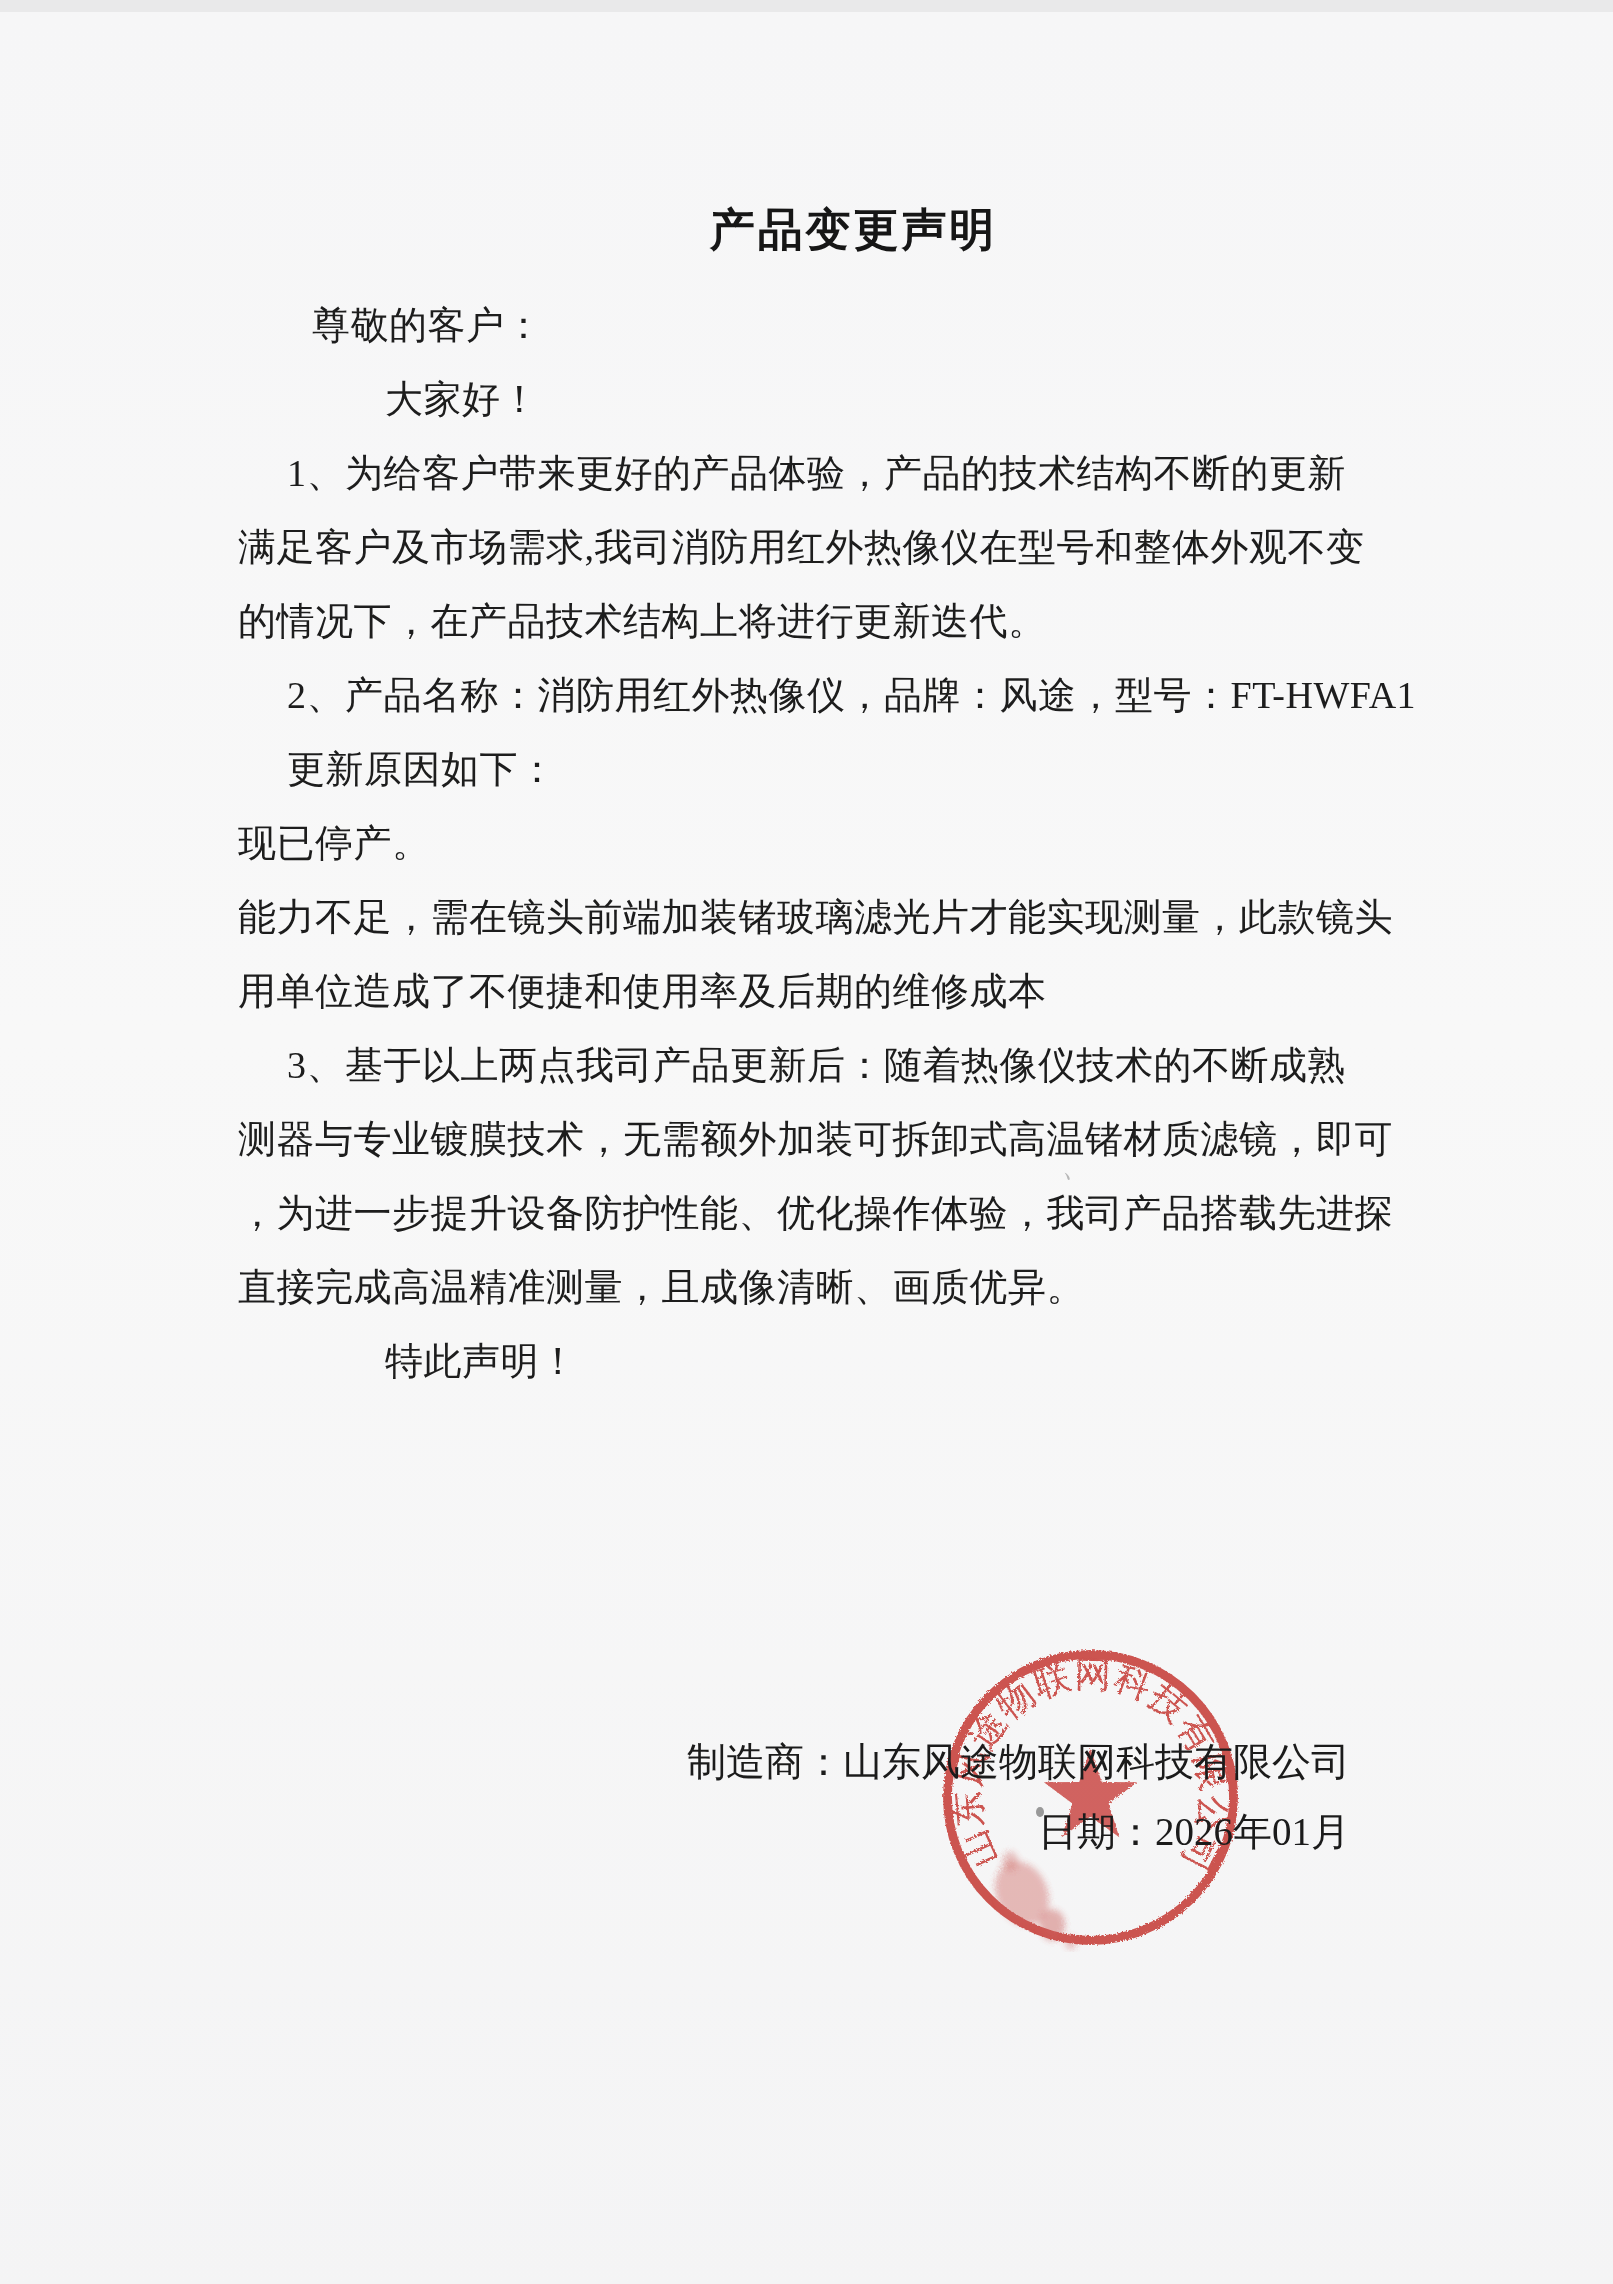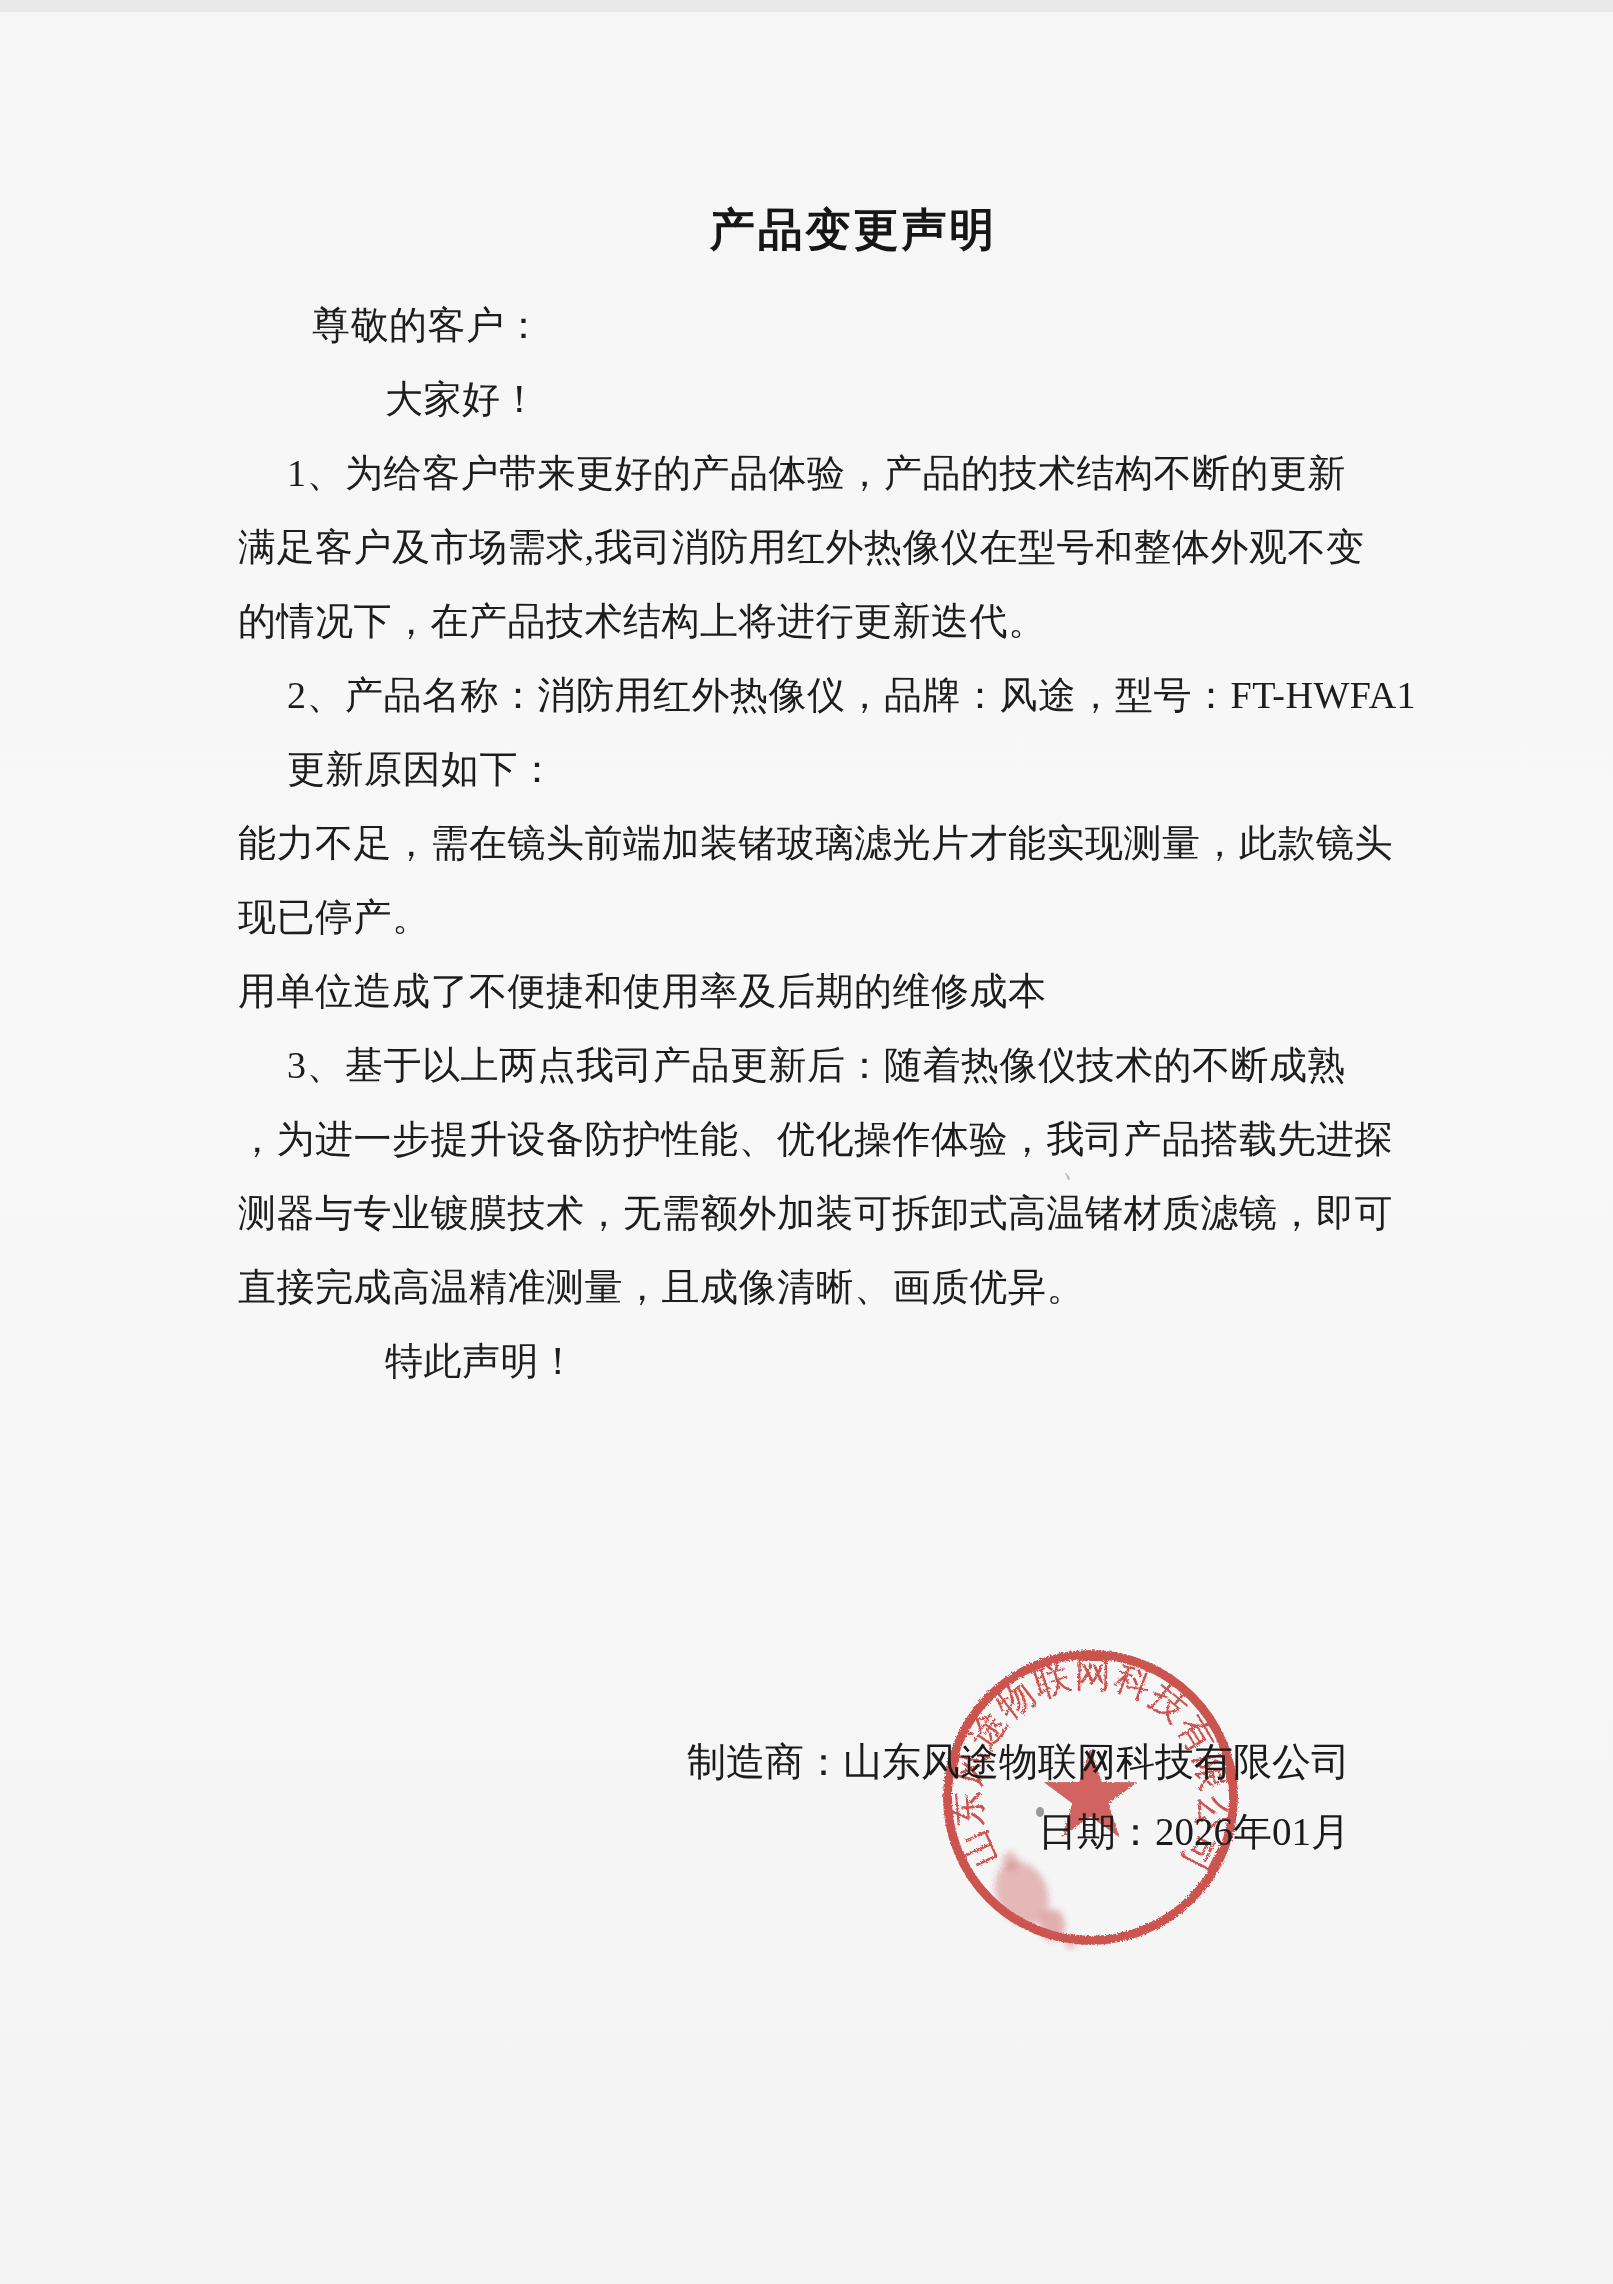--- a/index.html
+++ b/index.html
@@ -52,26 +52,26 @@
   <div class="title">产品变更声明</div>
 
   <div class="body-text">
     <div class="l i75">尊敬的客户：</div>
     <div class="l i150">大家好！</div>
     <div class="l i50">1、为给客户带来更好的产品体验，产品的技术结构不断的更新</div>
     <div class="l">满足客户及市场需求,我司消防用红外热像仪在型号和整体外观不变</div>
     <div class="l">的情况下，在产品技术结构上将进行更新迭代。</div>
     <div class="l i50">2、产品名称：消防用红外热像仪，品牌：风途，型号：FT-HWFA1</div>
     <div class="l i50">更新原因如下：</div>
+    <div class="l">现已停产。</div>
     <div class="l">能力不足，需在镜头前端加装锗玻璃滤光片才能实现测量，此款镜头</div>
-    <div class="l">现已停产。</div>
     <div class="l">用单位造成了不便捷和使用率及后期的维修成本</div>
     <div class="l i50">3、基于以上两点我司产品更新后：随着热像仪技术的不断成熟</div>
+    <div class="l">测器与专业镀膜技术，无需额外加装可拆卸式高温锗材质滤镜，即可</div>
     <div class="l">，为进一步提升设备防护性能、优化操作体验，我司产品搭载先进探</div>
-    <div class="l">测器与专业镀膜技术，无需额外加装可拆卸式高温锗材质滤镜，即可</div>
     <div class="l">直接完成高温精准测量，且成像清晰、画质优异。</div>
     <div class="l i150">特此声明！</div>
   </div>
 
   <div class="stray-mark">、</div>
 
   <svg class="seal" viewBox="0 0 340 340">
     <defs>
       <filter id="rough" x="-10%" y="-10%" width="120%" height="120%">
         <feTurbulence type="fractalNoise" baseFrequency="0.55" numOctaves="2" result="n"></feTurbulence>

